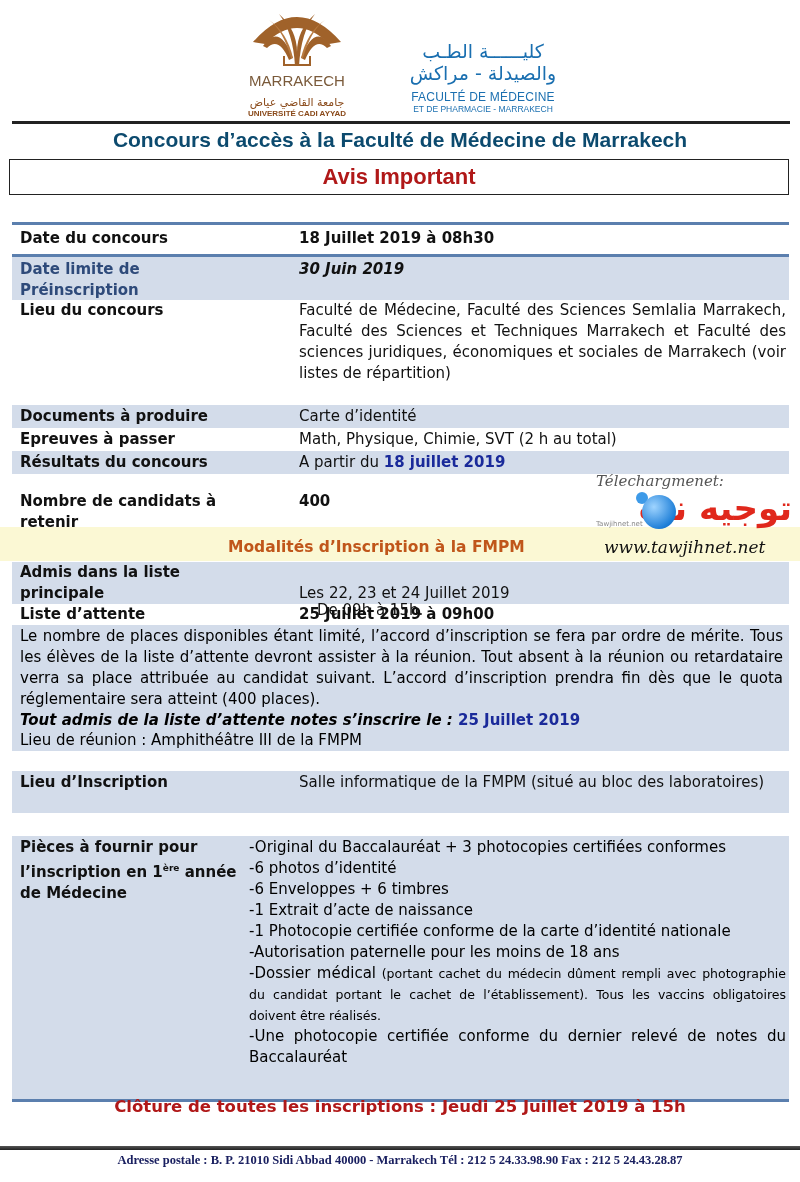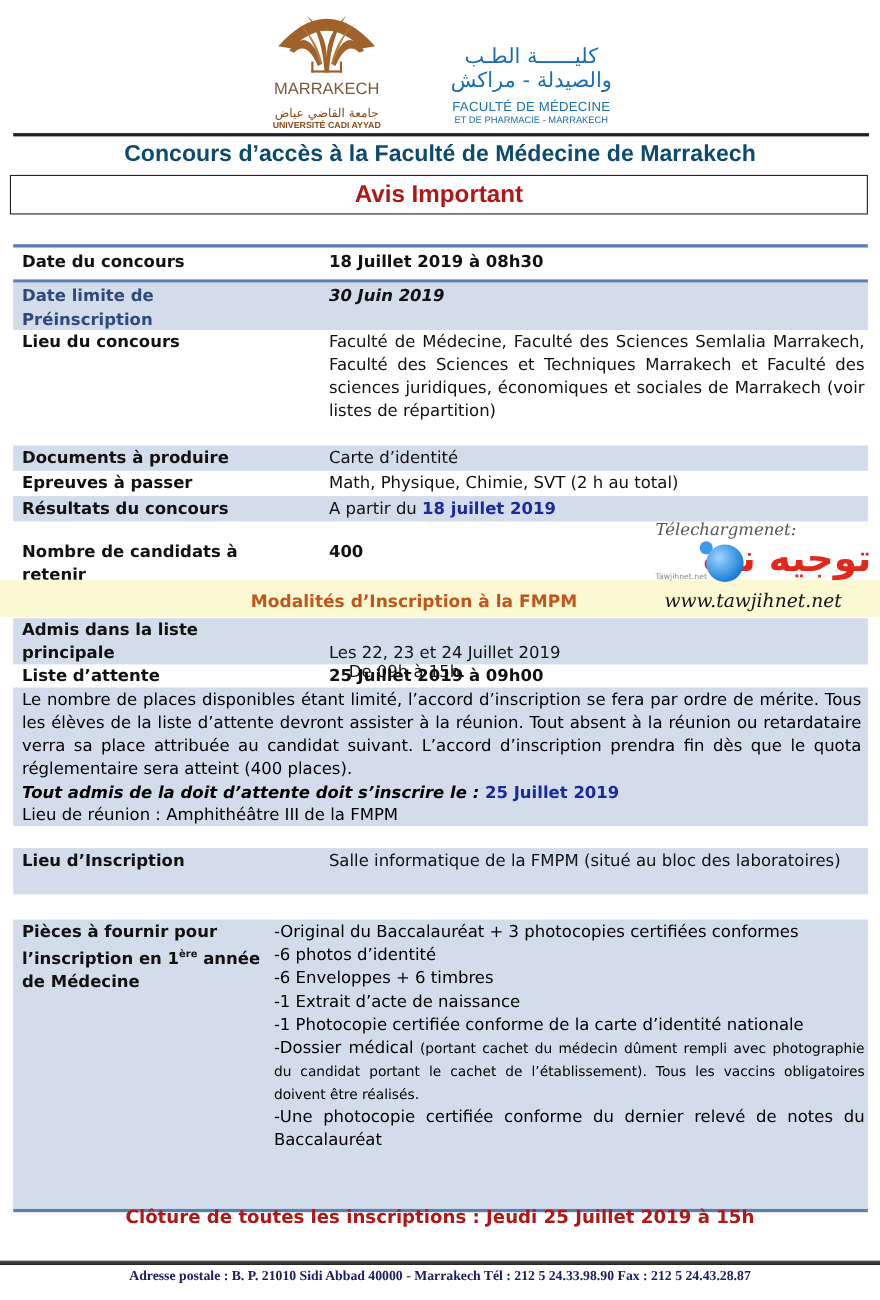--- a/index.html
+++ b/index.html
@@ -132,37 +132,38 @@
   <span class="lbl" style="top:0;width:220px;">Admis dans la liste principale</span>
   <span class="val" style="left:305px;top:0;margin-top:38px;">De 09h à 15h.</span>
   <span class="val" style="left:287px;top:21px;">Les 22, 23 et 24 Juillet 2019</span>
 </div>
 <div class="row" style="top:604px;height:21px;">
   <span class="lbl" style="top:0;">Liste d’attente</span>
   <span class="val blue" style="left:287px;top:0;">25 Juillet 2019 à 09h00</span>
 </div>
 <div class="row shade" style="top:625px;height:126px;">
   <div class="just" style="position:absolute;left:8px;top:1px;width:763px;">Le nombre de places disponibles étant limité, l’accord d’inscription se fera par ordre de mérite. Tous les élèves de la liste d’attente devront assister à la réunion. Tout absent à la réunion ou retardataire verra sa place attribuée au candidat suivant. L’accord d’inscription prendra fin dès que le quota réglementaire sera atteint (400 places).</div>
-  <div style="position:absolute;left:8px;top:85px;"><b><i>Tout admis de la doit d’attente doit s’inscrire le : </i></b><span class="blue">25 Juillet 2019</span></div>
+  <div style="position:absolute;left:8px;top:85px;"><b><i>Tout admis de la liste d’attente notes s’inscrire le : </i></b><span class="blue">25 Juillet 2019</span></div>
   <div style="position:absolute;left:8px;top:105px;">Lieu de réunion : Amphithéâtre III de la FMPM</div>
 </div>
 
 <div class="row shade" style="top:771px;height:42px;">
   <span class="lbl" style="top:1px;">Lieu d’Inscription</span>
   <span class="val just" style="left:287px;top:1px;width:487px;">Salle informatique de la FMPM (situé au bloc des laboratoires)</span>
 </div>
 
 <div class="row shade" style="top:836px;height:263px;">
   <div class="lbl" style="top:1px;width:230px;"><span>Pièces à fournir pour l’inscription en 1</span><sup>ère</sup><span> année de Médecine</span></div>
   <div style="position:absolute;left:237px;top:1px;width:537px;">
     <div class="just">-Original du Baccalauréat + 3 photocopies certifiées conformes</div>
     <div>-6 photos d’identité</div>
     <div>-6 Enveloppes + 6 timbres</div>
     <div>-1 Extrait d’acte de naissance</div>
     <div class="just">-1 Photocopie certifiée conforme de la carte d’identité nationale</div>
+    <div>-Autorisation paternelle pour les moins de 18 ans</div>
     <div class="just"><span>-Dossier médical</span><span class="small-text"> (portant cachet du médecin dûment rempli avec photographie du candidat portant le cachet de l’établissement). Tous les vaccins obligatoires doivent être réalisés.</span></div>
     <div class="just">-Une photocopie certifiée conforme du dernier relevé de notes du Baccalauréat</div>
   </div>
 </div>
 <div class="rule" style="top:1099px;"></div>
 
 <div class="closing">Clôture de toutes les inscriptions : Jeudi 25 Juillet 2019 à 15h</div>
 <div class="foot-rule"></div>
 <div class="footer">Adresse postale : B. P.  21010   Sidi Abbad 40000 - Marrakech  Tél : 212 5 24.33.98.90  Fax : 212 5 24.43.28.87</div>
 

